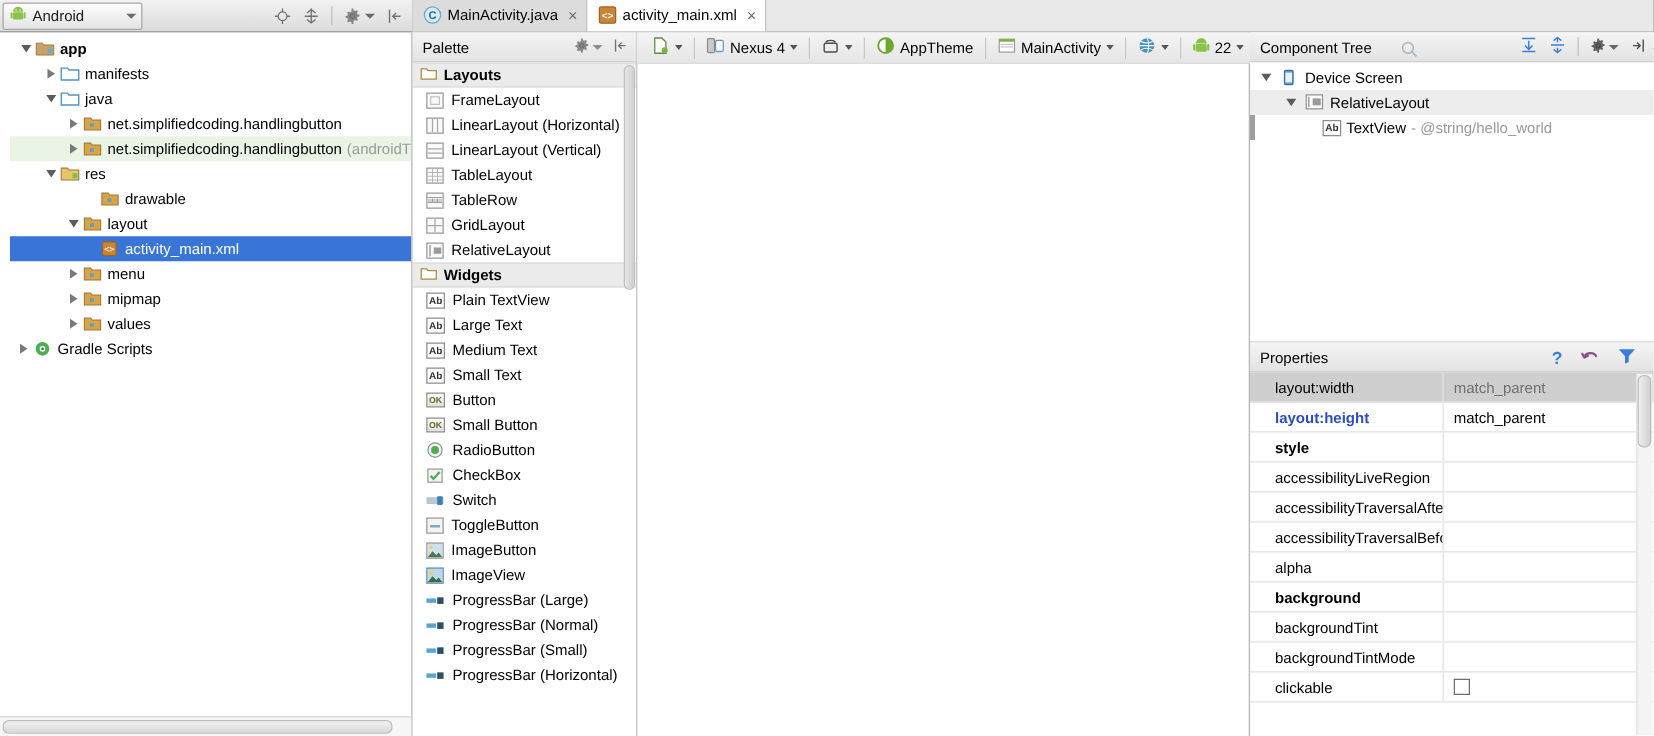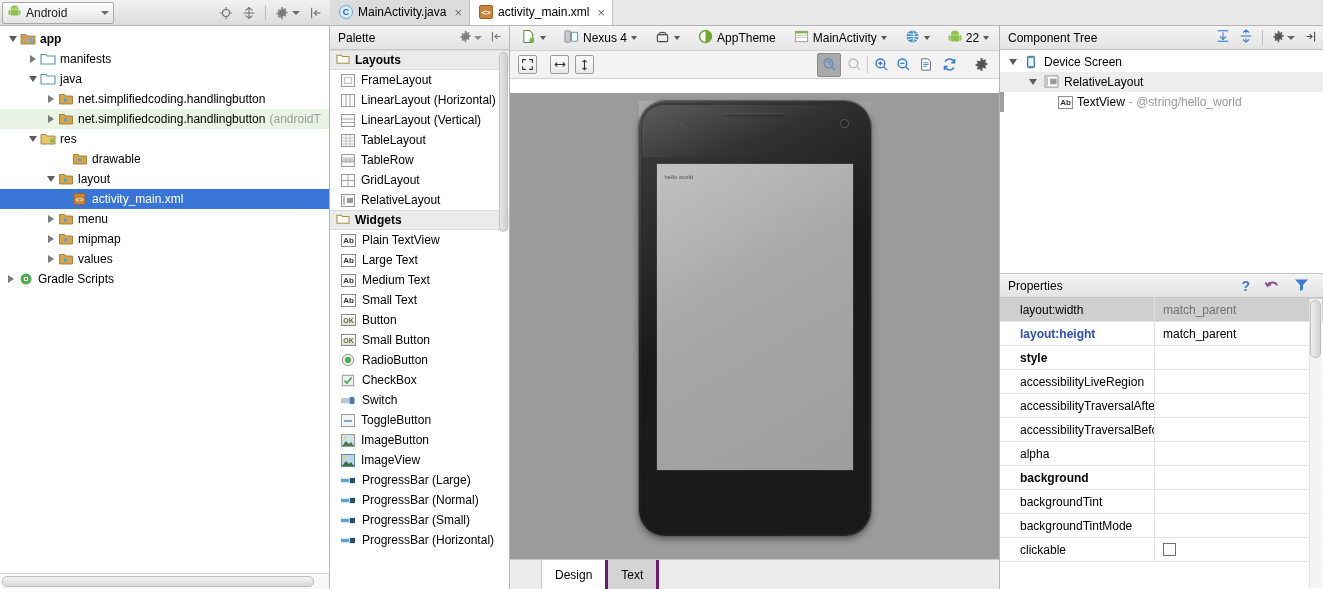--- a/index.html
+++ b/index.html
@@ -60,21 +60,21 @@
   
   .body { flex: 1; display: flex; min-height: 0; }
 
   
   .project {
     width: 330px; flex: 0 0 330px;
     background: #fff; border-right: 1px solid #b5b5b5;
     display: flex; flex-direction: column; position: relative;
   }
   .tree { flex: 1; overflow: hidden; padding-top: 3px; }
-  .trow { height: 20px; display: flex; align-items: center; white-space: nowrap; font-size: 12px; padding-right: 16px; }
+  .trow { height: 20px; display: flex; align-items: center; white-space: nowrap; font-size: 12px; padding-right: 16px; margin-left: 8px; }
   .trow.sel { background: #3875d7; color: #fff; }
   .trow.hl { background: #eaf4e4; }
   .arrow { width: 14px; flex: 0 0 14px; display: flex; align-items: center; justify-content: center; }
   .arrow i { display: block; width: 0; height: 0; }
   .arrow.closed i { border-top: 4px solid transparent; border-bottom: 4px solid transparent; border-left: 6px solid #7a7a7a; }
   .arrow.open i { border-left: 4px solid transparent; border-right: 4px solid transparent; border-top: 6px solid #5c5c5c; }
   .tlabel { margin-left: 4px; }
   .tlabel.b { font-weight: bold; }
   .tsub { color: #9a9a9a; margin-left: 4px; }
   .fico { width: 16px; height: 14px; flex: 0 0 16px; position: relative; }
@@ -106,21 +106,21 @@
     width: 15px; height: 13px; flex: 0 0 15px; border: 1px solid #8d8d8d; background: #fff;
     font-size: 8px; display: flex; align-items: center; justify-content: center; color: #333; font-weight: bold;
   }
   .okbox {
     width: 15px; height: 12px; flex: 0 0 15px; border: 1px solid #8d8d8d;
     background: linear-gradient(#fdfdfd,#dedede);
     font-size: 7px; display: flex; align-items: center; justify-content: center; color: #6a6a1f; font-weight: bold;
   }
 
   
-  .editor { flex: 1; display: flex; flex-direction: column; min-width: 0; background: #fff; border-right: 1px solid #b5b5b5; }
+  .editor { flex: 1; display: flex; flex-direction: row; min-width: 0; background: #fff; border-right: 1px solid #b5b5b5; }
   .ed-tb1 {
     height: 25px; flex: 0 0 25px; display: flex; align-items: center; gap: 0px;
     background: linear-gradient(#f4f4f4,#e6e6e6); border-bottom: 1px solid #d2d2d2;
     padding: 0 6px;
   }
   .ed-tb2 {
     height: 28px; flex: 0 0 28px; display: flex; align-items: center;
     background: #f3f3f3; border-bottom: 1px solid #d2d2d2; padding: 0 8px;
   }
   .tbtn { display: flex; align-items: center; gap: 4px; height: 20px; padding: 0 5px; font-size: 12px; white-space: nowrap; }

